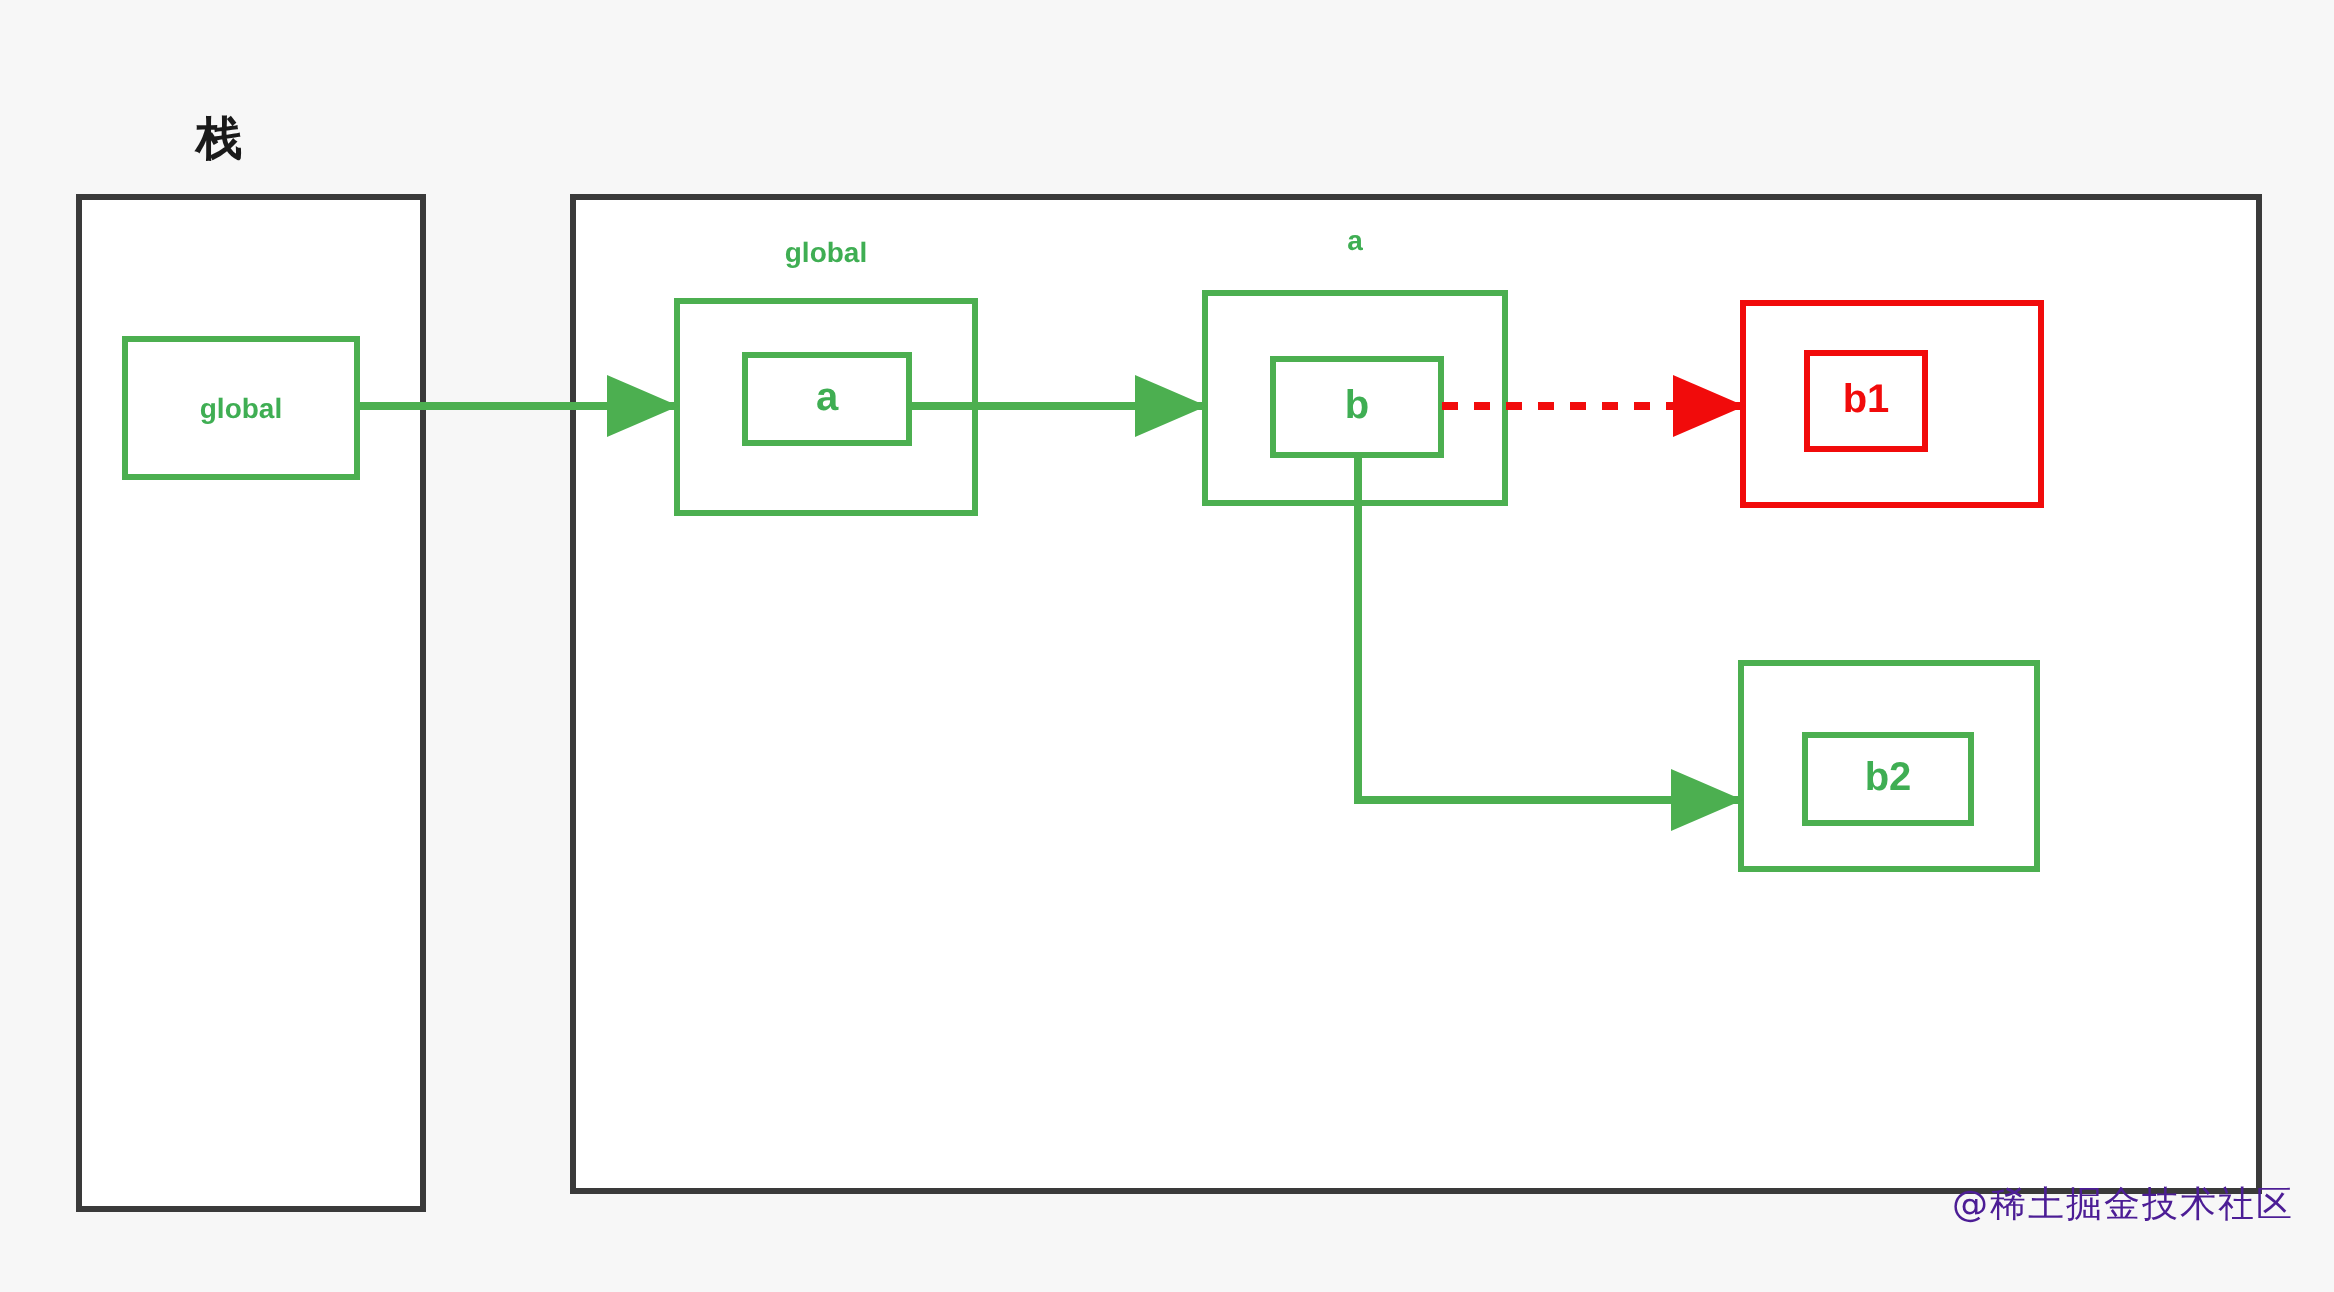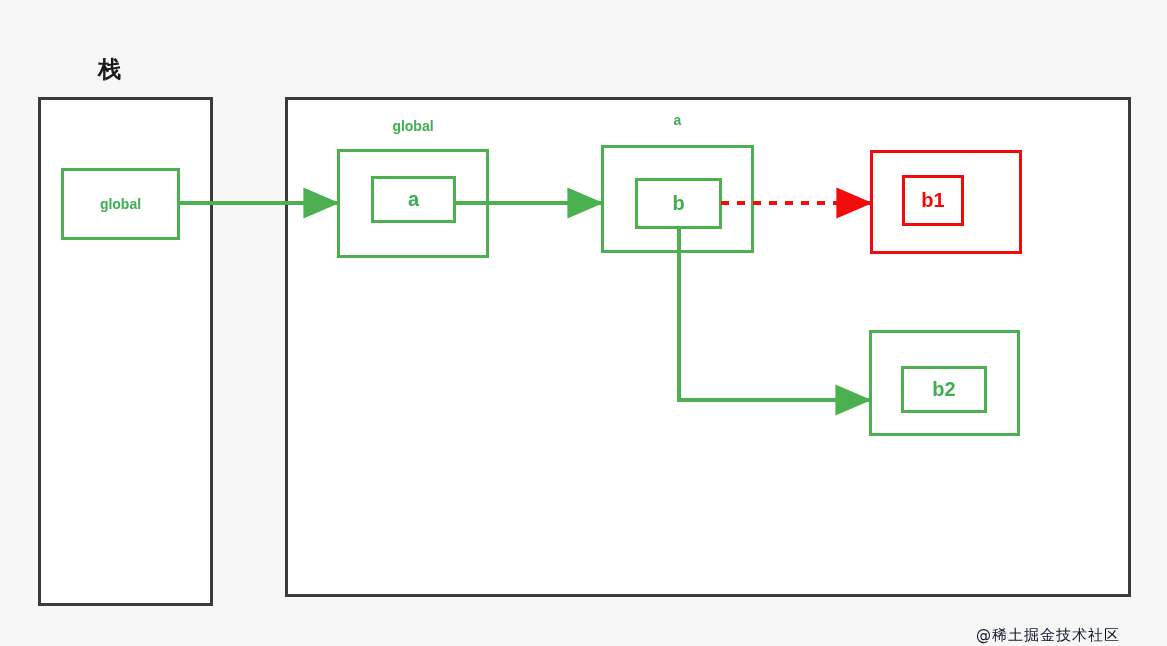--- a/index.html
+++ b/index.html
@@ -98,23 +98,23 @@
     align-items: center;
     justify-content: center;
     height: 100%;
     width: 100%;
   }
 
   .fs-big   { font-size: 14px; }
   .fs-med   { font-size: 20px; }
 
   .watermark {
-    left: 976px; top: 626px;
-    font-size: 15px;
-    color: #0f172a;
+    left: 976px; top: 590px;
+    font-size: 18px;
+    color: #4c1d95;
     letter-spacing: 1px;
     font-family: "DejaVu Sans", sans-serif;
   }
 </style>
 </head>
 <body>
 
 <div id="canvas">
 
   <div class="abs stack-title">栈</div>

